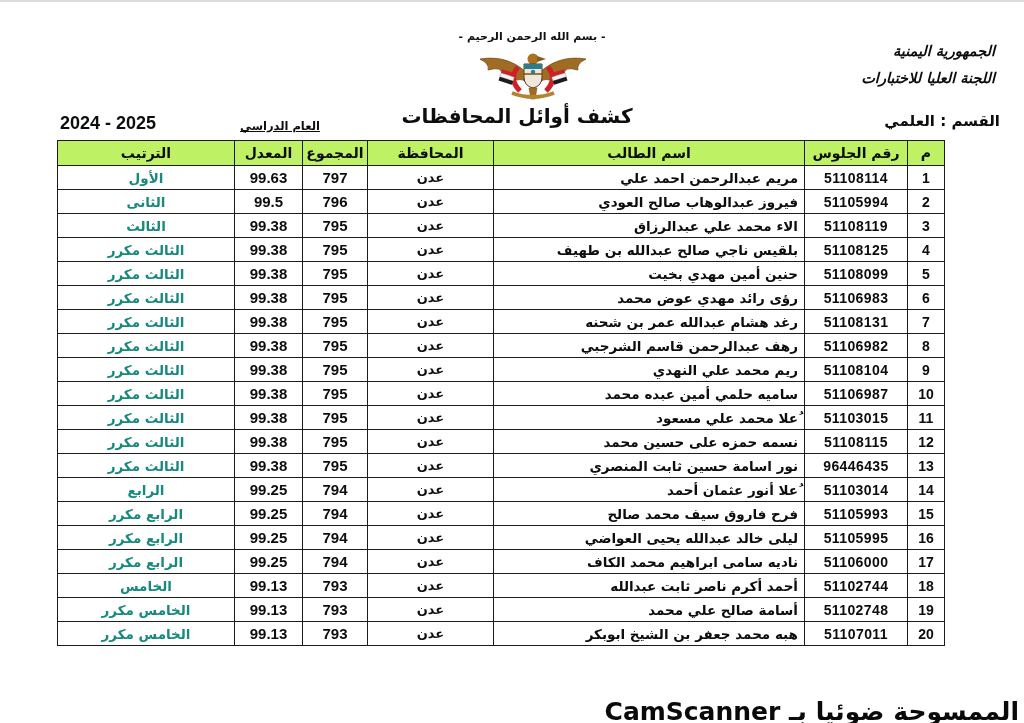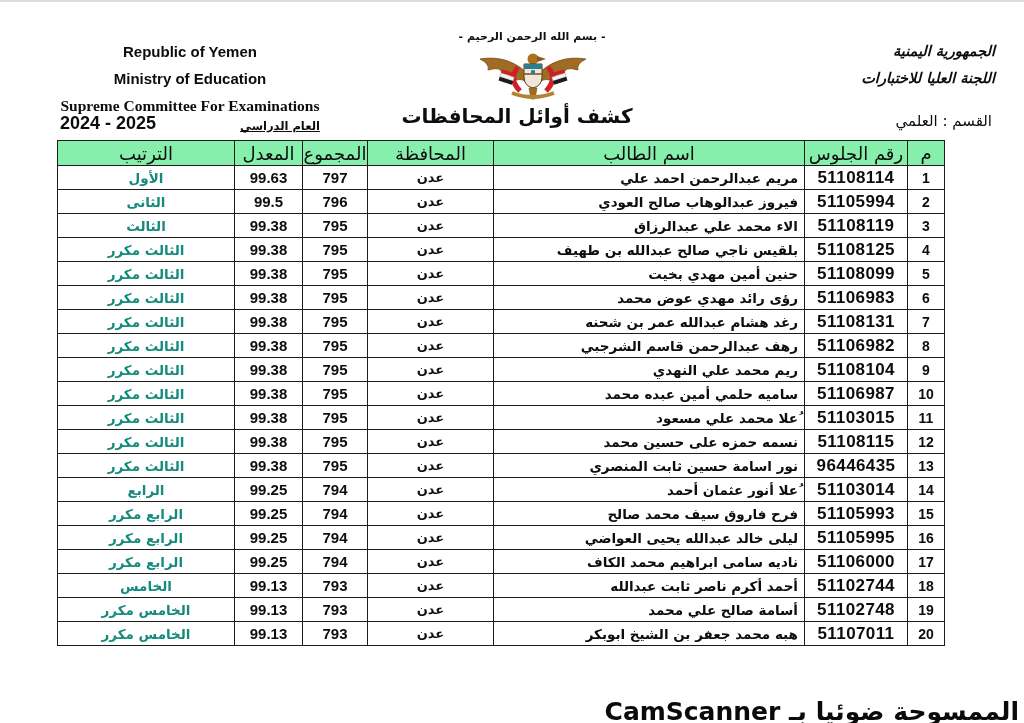--- a/index.html
+++ b/index.html
@@ -26,69 +26,64 @@
   .basmala {
     position:absolute; left:412px; top:30px; width:240px; text-align:center;
     font-weight:bold; font-size:11px; letter-spacing:0.5px; direction:rtl; color:#111;
   }
   .emblem { position:absolute; left:474px; top:47px; }
   .doc-title {
     position:absolute; left:377px; top:104px; width:280px; text-align:center;
     font-weight:bold; font-size:20px; direction:rtl; white-space:nowrap;
   }
   .section-label {
-    position:absolute; right:32px; top:112px; direction:rtl;
-    font-weight:normal; font-size:15px;
+    position:absolute; right:24px; top:112px; direction:rtl;
+    font-weight:bold; font-size:15px;
   }
   .year-label {
     position:absolute; left:240px; top:119px; font-weight:bold; font-size:11.5px; direction:rtl;text-decoration:underline;
   }
   .year-value {
     position:absolute; left:60px; top:113px;
     font-family:"Liberation Sans", sans-serif; font-weight:bold; font-size:18px;
   }
 
   
   table.results {
     position:absolute; left:57px; top:140px; width:887px;
     border-collapse:collapse; table-layout:fixed; direction:rtl;
   }
   .results th, .results td {
     border:1.6px solid #1c1c1c; padding:0; text-align:center;
     overflow:hidden; white-space:nowrap;
   }
   .results thead th {
-    background:#86efac; height:24px; font-size:18px; font-weight:normal; color:#0d0d0d;
+    background:#bef264; height:24px; font-size:14px; font-weight:bold; color:#0d0d0d;
   }
   .results tbody td { height:23px; background:#ffffff; }
   .c-idx   { font-family:"Liberation Sans", sans-serif; font-weight:bold; font-size:14px; }
-  .c-seat  { font-family:"Liberation Sans", sans-serif; font-weight:bold; font-size:17px; letter-spacing:0.4px; }
+  .c-seat  { font-family:"Liberation Sans", sans-serif; font-weight:bold; font-size:14px; letter-spacing:0.4px; }
   .c-name  { text-align:right !important; padding-right:6px !important; font-weight:bold; font-size:13.5px; }
   .c-gov   { font-weight:bold; font-size:13px; }
   .c-total, .c-avg { font-family:"Liberation Sans", sans-serif; font-weight:bold; font-size:15px; }
   .c-rank  { color:#178a7e; font-weight:bold; font-size:13.5px; }
 
   
   .watermark {
     position:absolute; right:5px; top:697px; direction:rtl; white-space:nowrap;
     font-weight:bold; font-size:25px; color:#0a0a0a;
   }
 </style>
 </head>
 <body>
 
 <div id="page">
 
   <div class="scan-line"></div>
 
-  <div class="hdr-en">
-    <div class="l1">Republic of Yemen</div>
-    <div class="l2">Ministry of Education</div>
-    <div class="l3">Supreme Committee For Examinations</div>
-  </div>
 
   <div class="hdr-ar">
     <div>الجمهورية اليمنية</div>
     <div>اللجنة العليا للاختبارات</div>
   </div>
 
   <div class="basmala">- بسم الله الرحمن الرحيم -</div>
 
   <div class="emblem">
     <svg width="118" height="58" viewBox="0 0 118 58" aria-hidden="true">

